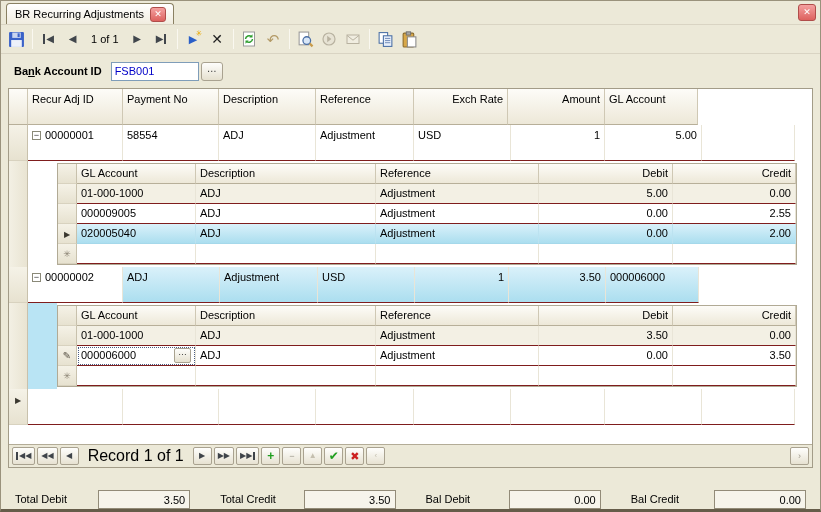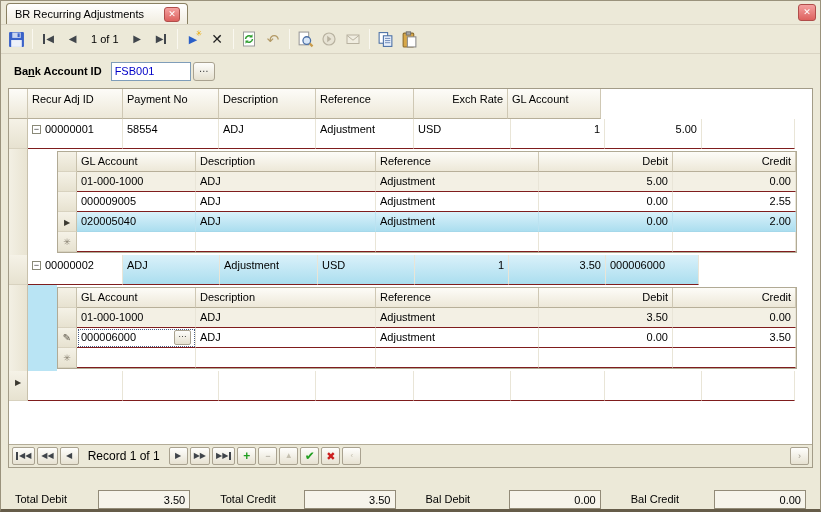--- a/index.html
+++ b/index.html
@@ -7,21 +7,21 @@
   body { font-family:"Liberation Sans","DejaVu Sans",sans-serif; font-size:11px; color:#000; }
 
   .window {
     position:relative; width:821px; height:512px; background:#ECE9D8;
     border:1px solid #9A927C; border-bottom:3px solid #655C49; overflow:hidden;
   }
 
   
   .tabstrip { position:relative; height:23px; padding-left:5px; display:flex; align-items:flex-end; }
   .tab {
-    display:inline-flex; align-items:center; gap:20px; height:21px; padding:0 7px 0 8px;
+    display:inline-flex; align-items:center; gap:6px; height:21px; padding:0 7px 0 8px;
     background:linear-gradient(#FFFFFF,#F1EDE0); border:1px solid #8A8163; border-bottom:none;
     border-radius:4px 4px 0 0; cursor:default;
   }
   .tab-title { white-space:nowrap; }
   .closebtn {
     display:inline-flex; align-items:center; justify-content:center;
     width:16px; height:15px; border:1px solid #B04D4A; border-radius:3px;
     background:linear-gradient(#F4A1A0,#DD615E); color:#fff; font-size:9px; font-weight:bold;
     line-height:1; cursor:default;
   }
@@ -42,41 +42,41 @@
   .t-new .arrow { color:#2A5FC8; font-size:11px; }
   .t-new .star { position:absolute; right:2px; top:2px; font-size:8px; color:#E8A800; line-height:1; }
   .t-del { font-size:14px; color:#202020; line-height:1; }
   .t-undo { font-size:15px; color:#B39A66; line-height:1; }
 
   
   .formrow { height:34px; display:flex; align-items:center; padding-left:13px; }
   .formrow label { margin-right:9px;font-weight:bold; }
   .mn { text-decoration:underline; }
   .txt {
-    width:80px; height:19px; border:1px solid #7F9DB9; background:#fff; color:#0000C8;
+    width:88px; height:19px; border:1px solid #7F9DB9; background:#fff; color:#0000C8;
     font-family:inherit; font-size:11px; padding:0 3px; outline:none;
   }
   .dots {
     width:22px; height:19px; margin-left:2px; border:1px solid #A9A290; border-radius:3px;
     background:linear-gradient(#FDFDFB,#E6E1D0); font-size:10px; line-height:10px; text-align:center;
     color:#333; padding-top:1px;
   }
 
   
   .grid-panel {
     margin:0 7px; height:380px; border:1px solid #A39C88; background:#fff;
     display:flex; flex-direction:column; overflow:hidden;
   }
   .grid-body { flex:1; overflow:hidden; background:#fff; }
 
   .cell { padding:0 4px; white-space:nowrap; overflow:hidden; }
   .num { text-align:right; }
 
   
-  .mg-row { display:flex; height:30px; line-height:21px; }
+  .mg-row { display:flex; height:36px; line-height:21px; }
   .mg-sel { width:19px; flex:0 0 19px; background:linear-gradient(#F5F2E7,#E7E2D0);
             border-right:1px solid #C8C1AC; border-bottom:1px solid #D8D2BF; text-align:center; }
   .hdr { background:linear-gradient(#FDFCF8,#EDE8D8); border-right:1px solid #CFC8B4;
          border-bottom:1px solid #B7AF99; }
   .mg-c1{flex:0 0 95px;} .mg-c2{flex:0 0 96px;} .mg-c3{flex:0 0 97px;} .mg-c4{flex:0 0 98px;}
   .mg-c5{flex:0 0 97px;} .mg-c6{flex:0 0 94px;} .mg-c7{flex:0 0 97px;} .mg-c8{flex:0 0 93px;}
   .dcell { border-right:1px solid #E9E5D7; border-bottom:1px solid #7f1d1d; background:#fff; }
   .sel-blue { background:linear-gradient(#DAF1FA,#ABDEEF); }
   .expandbox {
     display:inline-block; width:9px; height:9px; border:1px solid #8A8978; background:#fff;
@@ -114,21 +114,21 @@
             display:flex; align-items:center; gap:2px; padding:0 3px; }
   .nbtn { min-width:19px; height:18px; padding:0 3px; display:inline-flex; align-items:center;
           justify-content:center; border:1px solid #A9A290; border-radius:2px;
           background:linear-gradient(#FEFEFC,#E7E2D2); font-size:8px; color:#3F444A; line-height:1; }
   .nbtn .bar-l { border-left:2px solid #3F444A; }
   .nbtn .bar-r { border-right:2px solid #3F444A; }
   .nbtn.green { color:#1F9E1F; font-size:12px; font-weight:bold; }
   .nbtn.red { color:#CC2020; font-size:11px; font-weight:bold; }
   .nbtn.gray { color:#9C968A; font-size:9px; }
   .nbtn.dis  { color:#C4BFAF; }
-  .nav-label { margin:0 7px; font-size:12px; color:#000; white-space:nowrap; }
+  .nav-label { margin:0 7px; font-size:16px; color:#000; white-space:nowrap; }
   .nav-right { margin-left:auto; }
 
   
   .totals { flex:1; display:flex; align-items:center; padding:0 14px; gap:0; height:42px; }
   .tgroup { display:flex; align-items:center; width:198px;margin-top:20px; }
   .tgroup .tlabel { flex:1; }
   .tbox { width:92px; height:19px; border:1px solid #928B78; background:#F6F4EB;
           text-align:right; line-height:18px; padding:0 4px; }
 </style>
 </head>
@@ -236,20 +236,21 @@
   <div class="grid-panel">
     <div class="grid-body">
 
       <div class="mg-row">
         <div class="mg-sel hdr"></div>
         <div class="cell hdr mg-c1">Recur Adj ID</div>
         <div class="cell hdr mg-c2">Payment No</div>
         <div class="cell hdr mg-c3">Description</div>
         <div class="cell hdr mg-c4">Reference</div>
         <div class="cell hdr mg-c6 num">Exch Rate</div>
+        <div class="cell hdr mg-c7 num">Amount</div>
         <div class="cell hdr mg-c8">GL Account</div>
       </div>
 
       <div class="mg-row">
         <div class="mg-sel"></div>
         <div class="cell dcell mg-c1"><span class="expandbox">−</span><span>00000001</span></div>
         <div class="cell dcell mg-c2">58554</div>
         <div class="cell dcell mg-c3">ADJ</div>
         <div class="cell dcell mg-c4">Adjustment</div>
         <div class="cell dcell mg-c5">USD</div>

